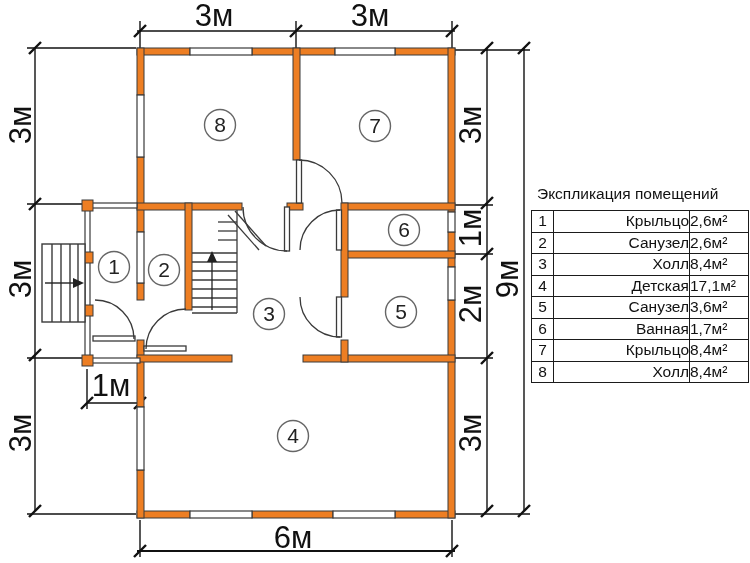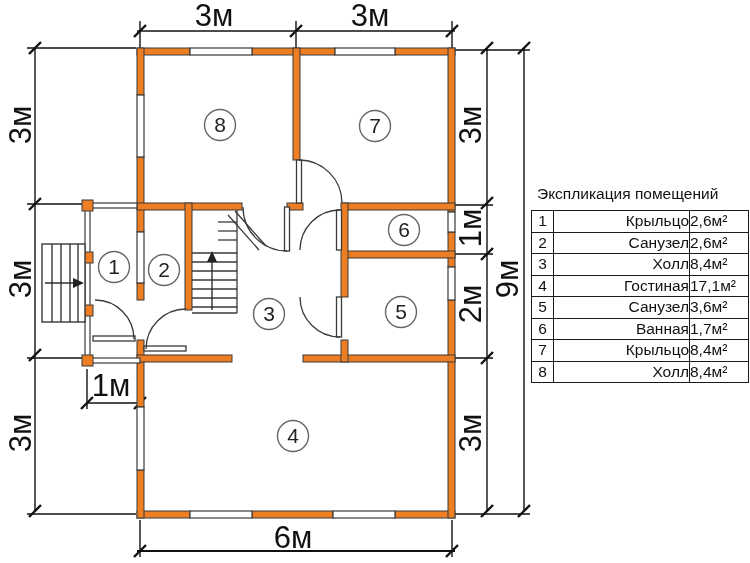--- a/index.html
+++ b/index.html
@@ -259,21 +259,21 @@
           <td class="c-name">Санузел</td>
           <td class="c-area">2,6м²</td>
         </tr>
         <tr>
           <td class="c-num">3</td>
           <td class="c-name">Холл</td>
           <td class="c-area">8,4м²</td>
         </tr>
         <tr>
           <td class="c-num">4</td>
-          <td class="c-name">Гостиная</td>
+          <td class="c-name">Детская</td>
           <td class="c-area">17,1м²</td>
         </tr>
         <tr>
           <td class="c-num">5</td>
           <td class="c-name">Санузел</td>
           <td class="c-area">3,6м²</td>
         </tr>
         <tr>
           <td class="c-num">6</td>
           <td class="c-name">Ванная</td>

